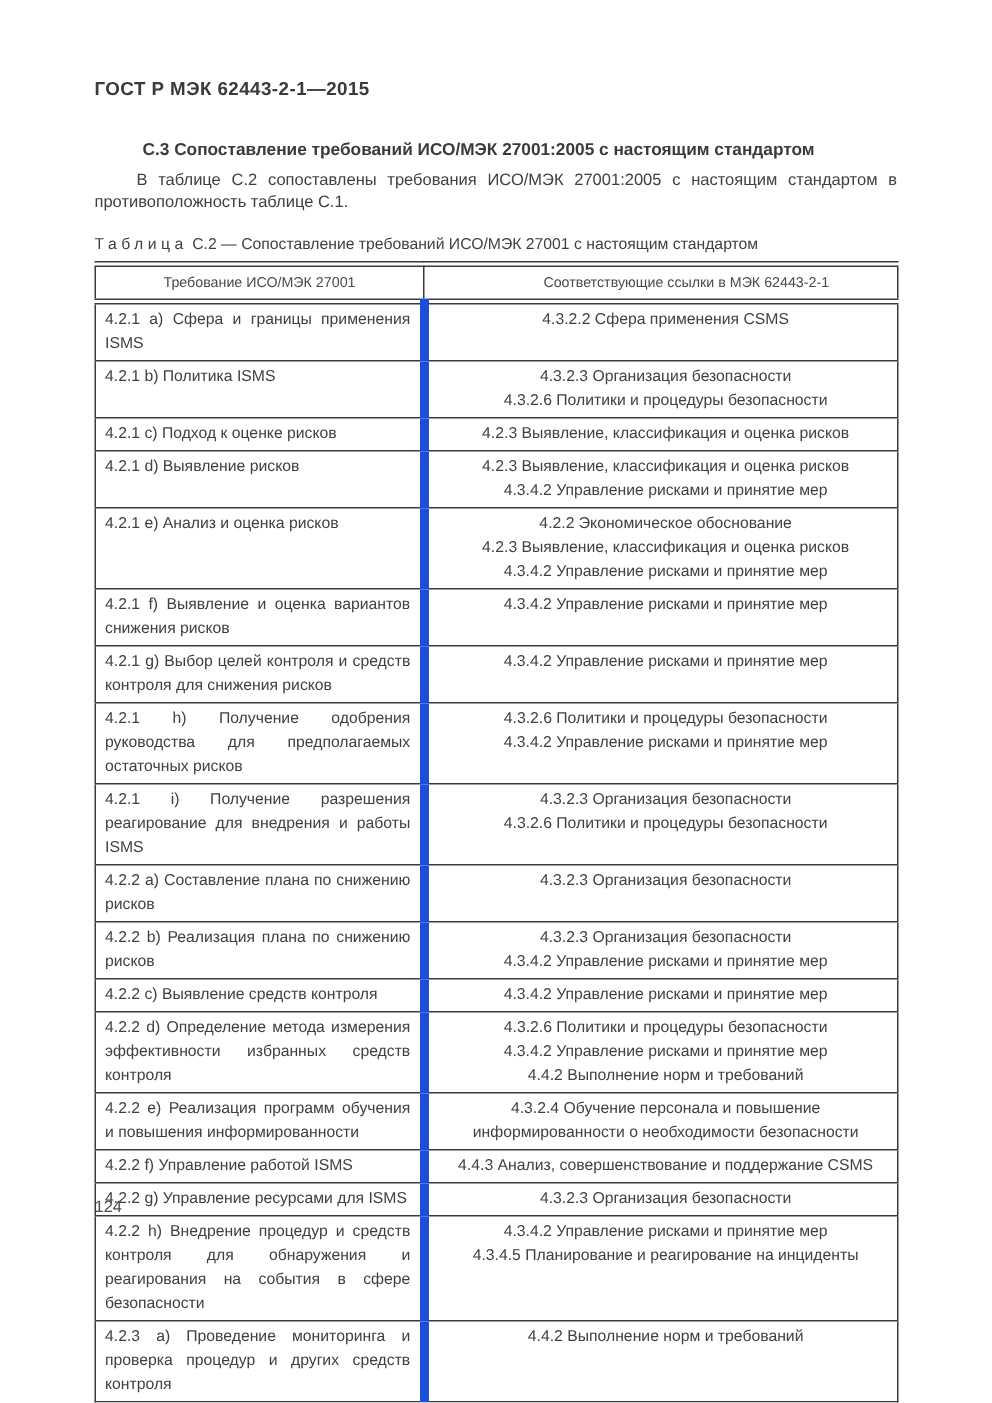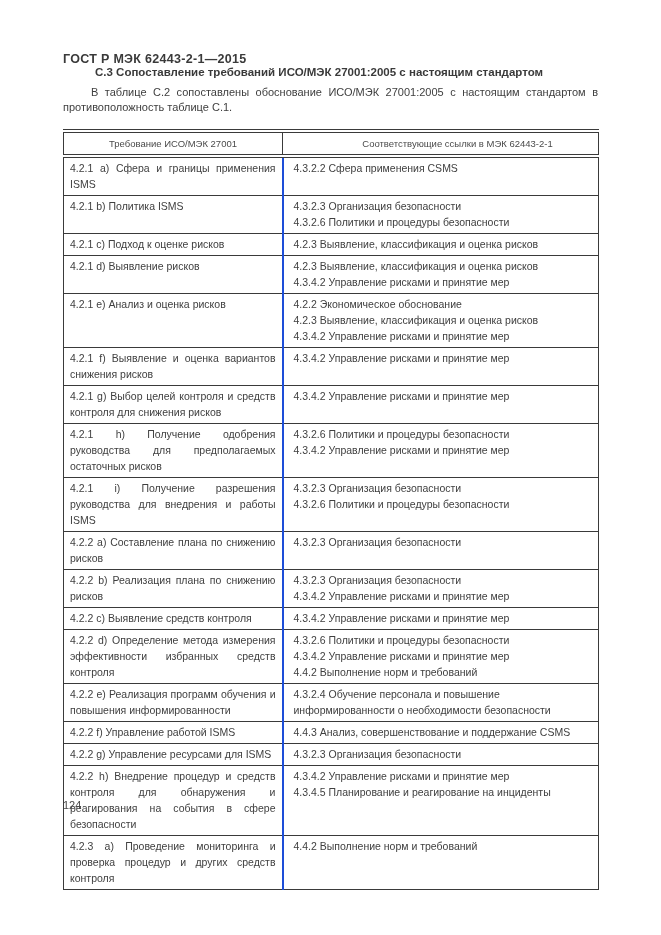--- a/index.html
+++ b/index.html
@@ -13,20 +13,21 @@
   }
   .page {
     padding: 52px 63px 0 63px;
     width: 661px;
   }
   .doc-header {
     font-size: 12.5px;
     font-weight: bold;
     letter-spacing: 0.3px;
     color: #3a3a3a;
+    margin-bottom: 28px;
   }
   .section-title {
     font-size: 11.5px;
     font-weight: bold;
     margin-left: 32px;
     margin-bottom: 7px;
     color: #3a3a3a;
   }
   .intro {
     font-size: 11px;
@@ -62,46 +63,52 @@
     padding: 5px 6px;
     border-bottom: 4px double #3a3a3a;
     border-right: 1px solid #3a3a3a;
   }
   table.cmp th:last-child { border-right: none; padding-left: 40px; }
   table.cmp td {
     font-size: 10.5px;
     line-height: 16px;
     vertical-align: top;
     border-bottom: 1px solid #3a3a3a;
-    border-right: 2px solid #1d4ed8;
+    border-right: 6px solid #1d4ed8;
     padding: 2px 6px 3px 6px;
   }
   table.cmp td:last-child { border-right: none; padding-left: 10px; }
   table.cmp tr:last-child td { border-bottom: none; }
   td.req-cell { text-align: justify; }
-  .ref-line { line-height: 16px; }
+  .ref-line { line-height: 16px; text-align: center; }
   .page-number {
     position: absolute;
     left: 63px;
     top: 799px;
     font-size: 11px;
     color: #4a4a4a;
   }
 </style>
 </head>
 <body>
 
 <div class="page">
 
   <div class="doc-header">ГОСТ Р МЭК 62443-2-1—2015</div>
 
   <div class="section-title">С.3 Сопоставление требований ИСО/МЭК 27001:2005 с настоящим стандартом</div>
 
-  <p class="intro">В таблице С.2 сопоставлены обоснование ИСО/МЭК 27001:2005 с настоящим стандартом в противоположность таблице С.1.</p>
-
+  <p class="intro">В таблице С.2 сопоставлены требования ИСО/МЭК 27001:2005 с настоящим стандартом в противоположность таблице С.1.</p>
+
+  <div class="table-caption">
+    <span class="spaced">Таблица</span>
+    <span>С.2</span>
+    <span>—</span>
+    <span>Сопоставление требований ИСО/МЭК 27001 с настоящим стандартом</span>
+  </div>
 
   <table class="cmp">
     <colgroup>
         <col class="c1">
         <col class="c2">
       </colgroup>
     <thead>
       <tr>
         <th>Требование ИСО/МЭК 27001</th>
         <th>Соответствующие ссылки в МЭК 62443-2-1</th>
@@ -156,21 +163,21 @@
           </td>
       </tr>
         <tr>
         <td class="req-cell">4.2.1 h) Получение одобрения руководства для предполагаемых остаточных рисков</td>
         <td class="refs-cell">
             <div class="ref-line">4.3.2.6 Политики и процедуры безопасности</div>
             <div class="ref-line">4.3.4.2 Управление рисками и принятие мер</div>
           </td>
       </tr>
         <tr>
-        <td class="req-cell">4.2.1 i) Получение разрешения руководства для внедрения и работы ISMS</td>
+        <td class="req-cell">4.2.1 i) Получение разрешения реагирование для внедрения и работы ISMS</td>
         <td class="refs-cell">
             <div class="ref-line">4.3.2.3 Организация безопасности</div>
             <div class="ref-line">4.3.2.6 Политики и процедуры безопасности</div>
           </td>
       </tr>
         <tr>
         <td class="req-cell">4.2.2 a) Составление плана по снижению рисков</td>
         <td class="refs-cell">
             <div class="ref-line">4.3.2.3 Организация безопасности</div>
           </td>

